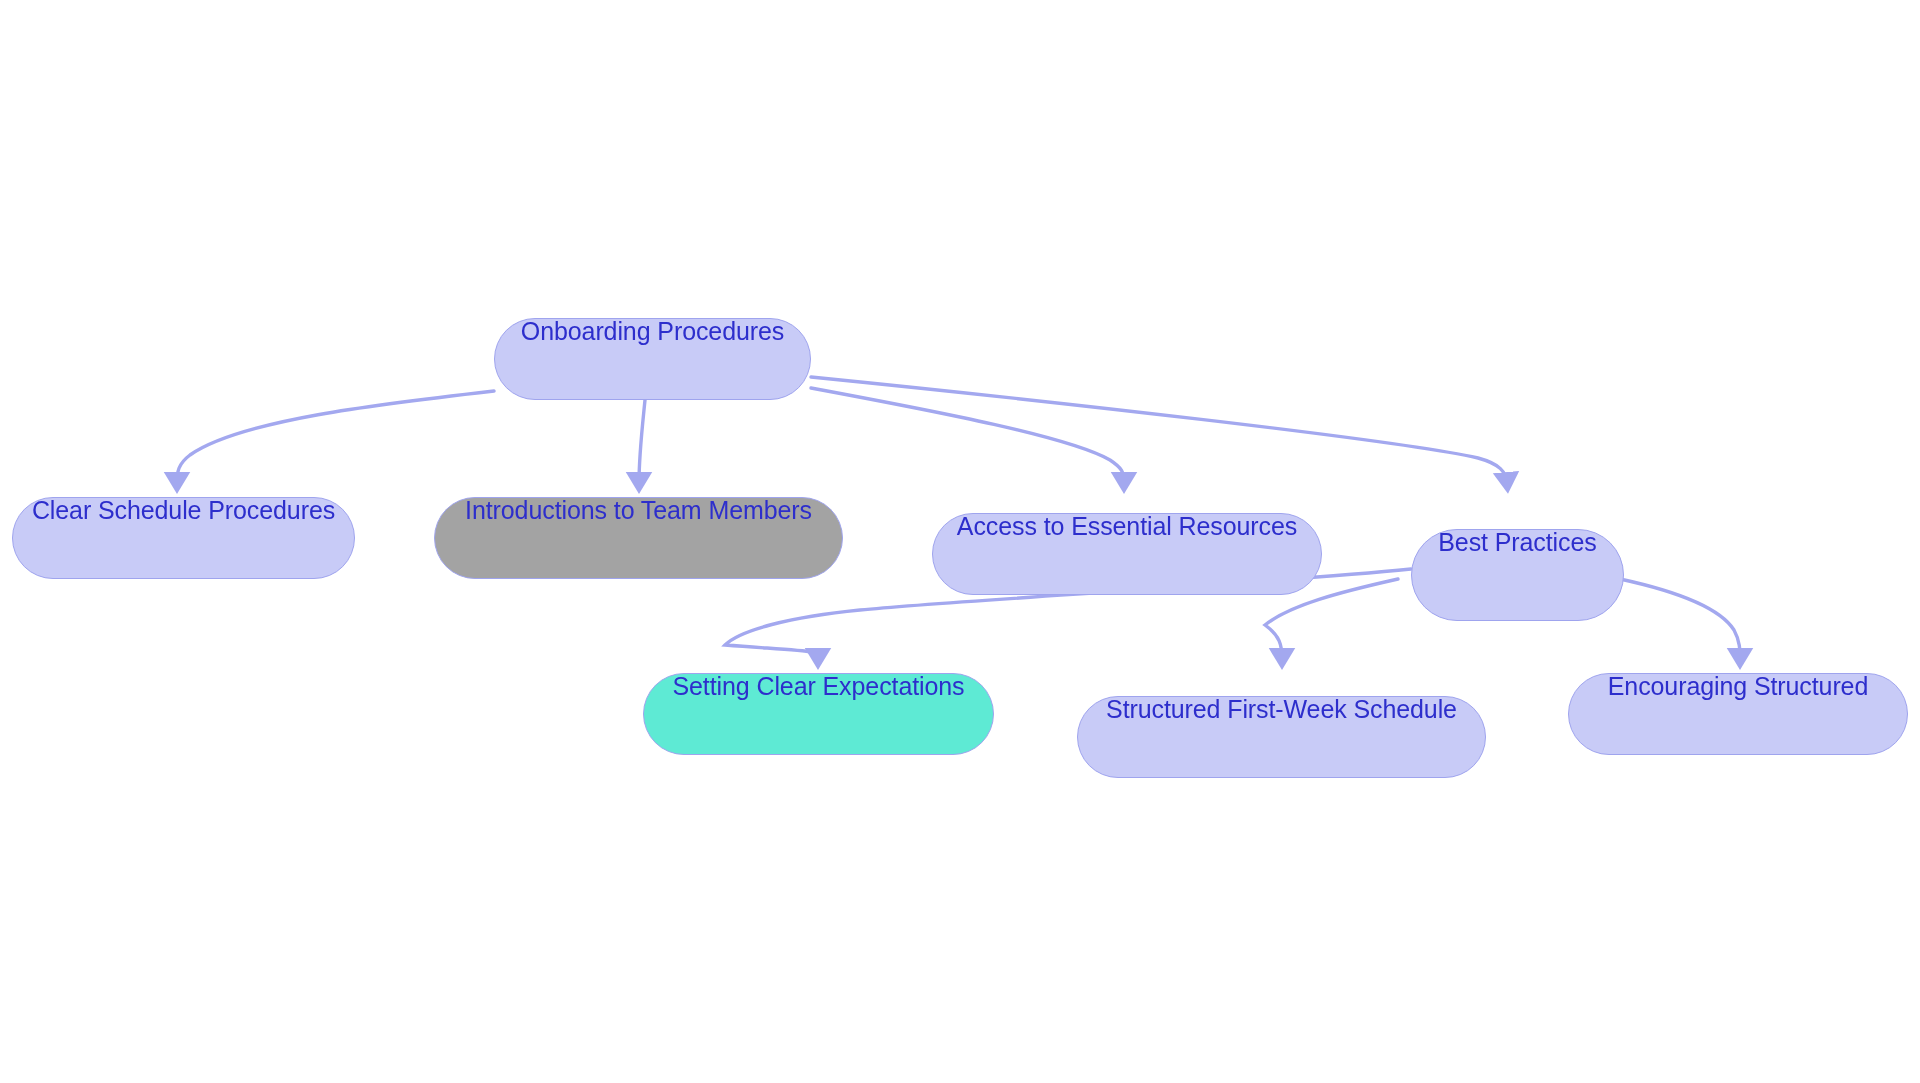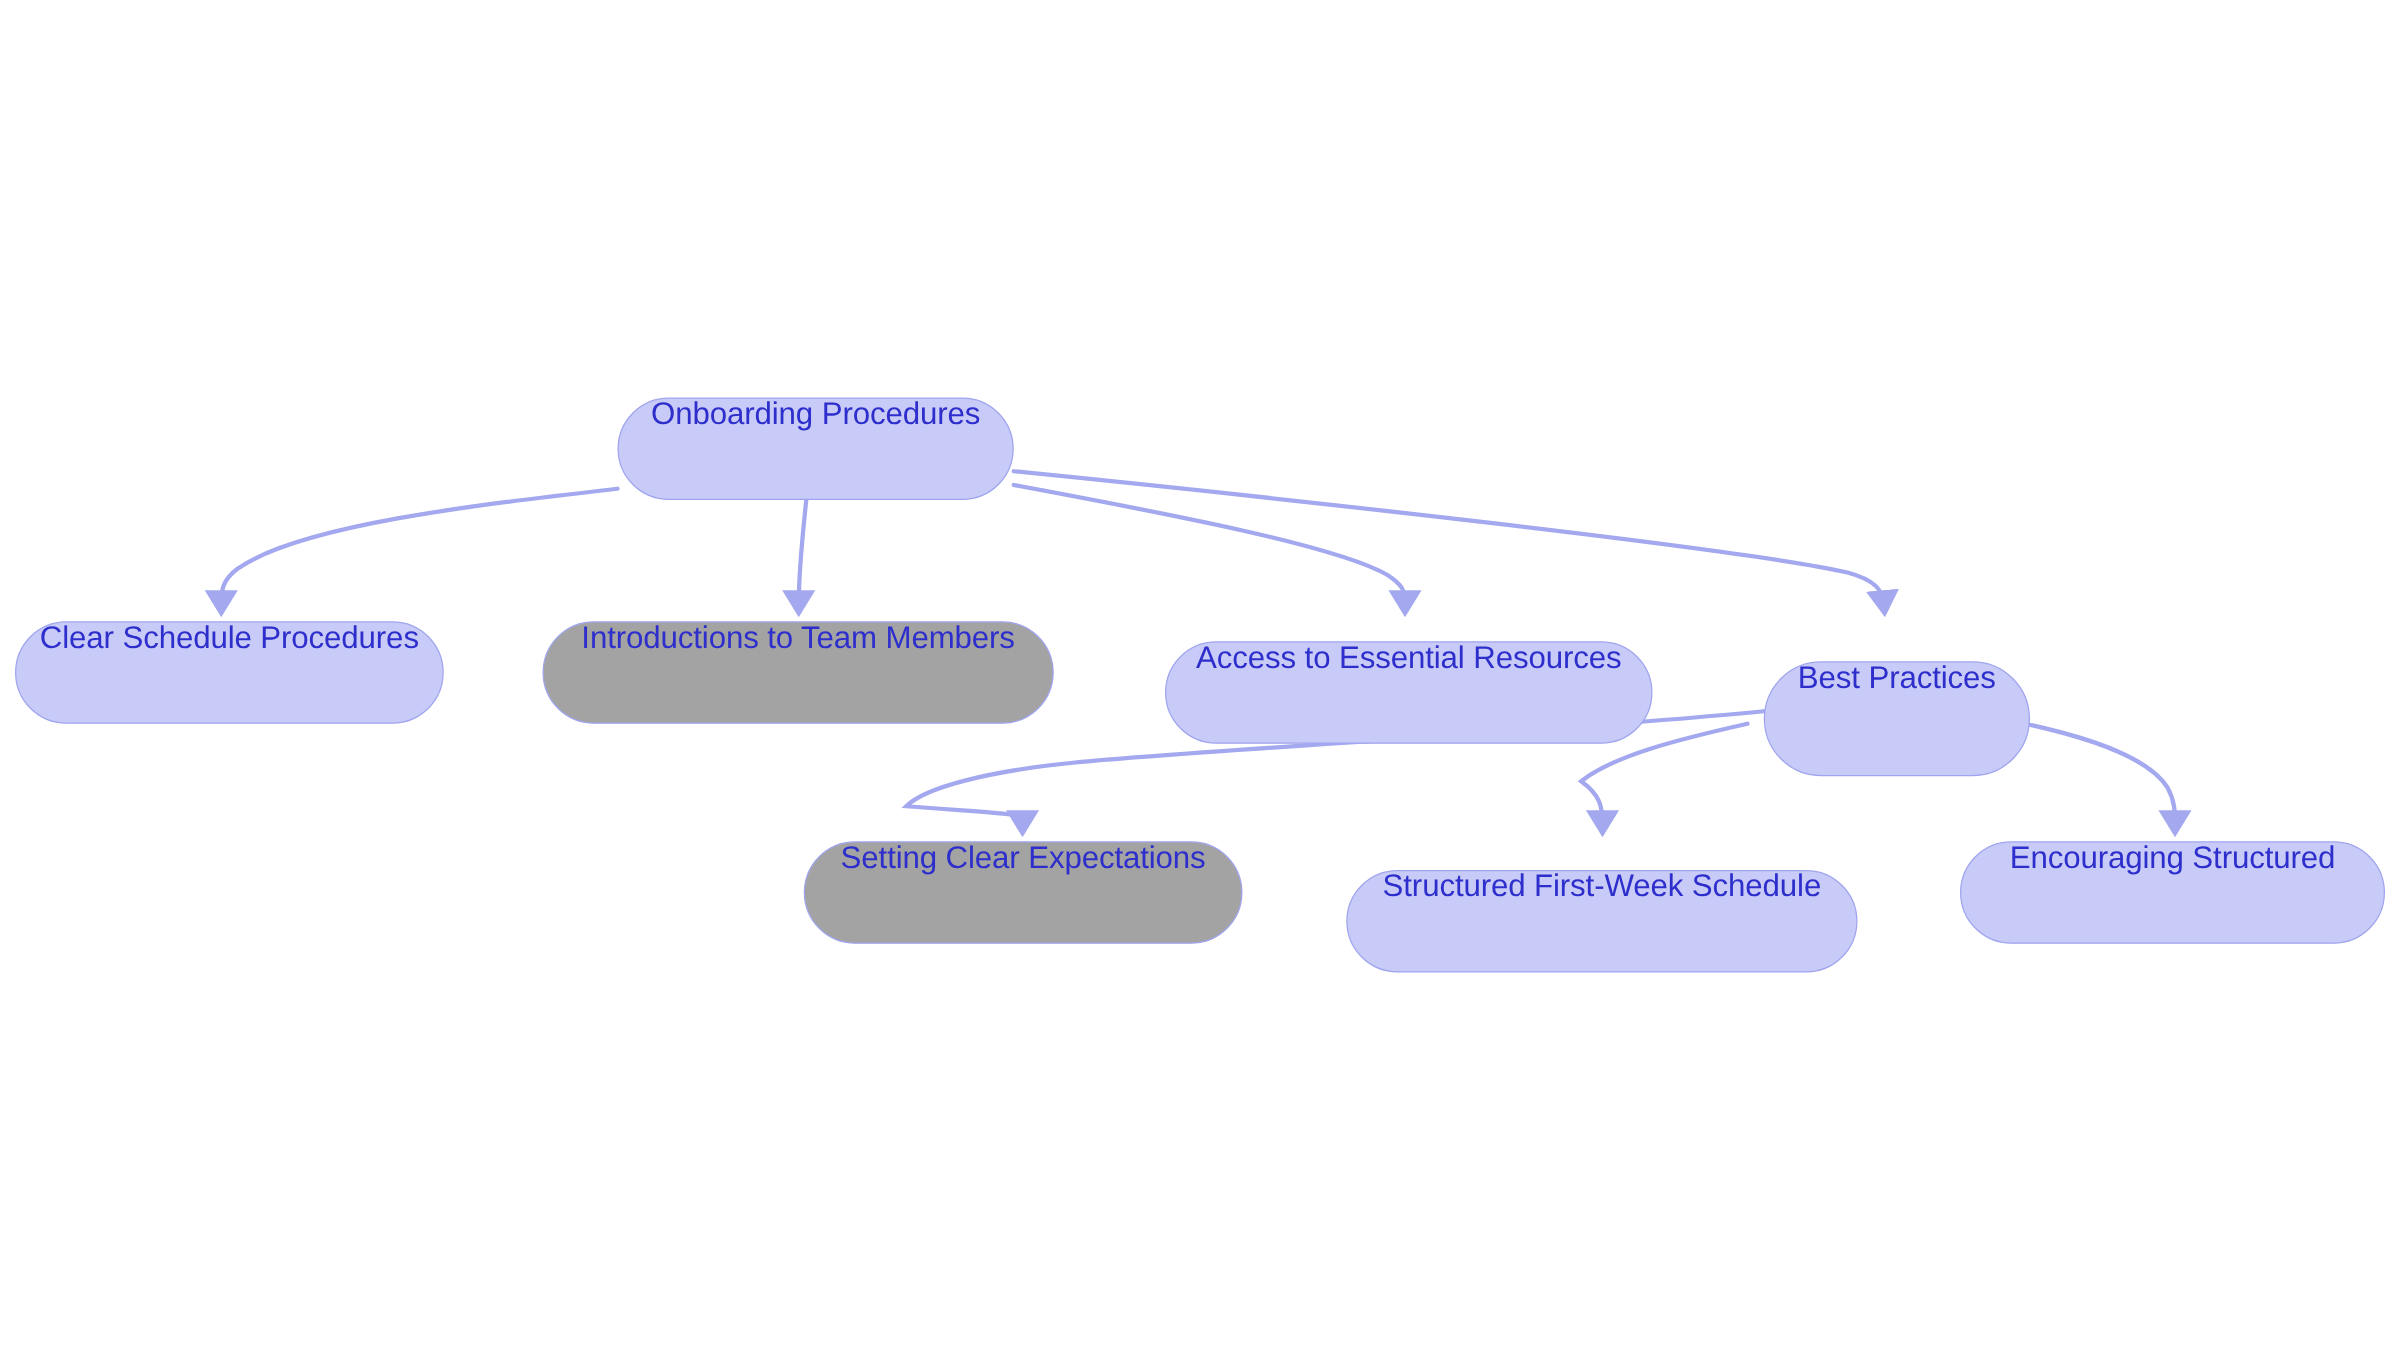--- a/index.html
+++ b/index.html
@@ -80,21 +80,21 @@
       </div>
       <div class="flow-node" style="left: 434px; top: 497px; width: 409px; height: 82px; background: #a3a3a3; border-color: rgb(159, 164, 238);">
         <span class="flow-node-label" style="color: rgb(45, 46, 204);">Introductions to Team Members</span>
       </div>
       <div class="flow-node" style="left: 932px; top: 513px; width: 390px; height: 82px; background: rgb(200, 203, 247); border-color: rgb(159, 164, 238);">
         <span class="flow-node-label" style="color: rgb(45, 46, 204);">Access to Essential Resources</span>
       </div>
       <div class="flow-node" style="left: 1411px; top: 497px; width: 213px; height: 92px; background: rgb(200, 203, 247); border-color: rgb(159, 164, 238); margin-top: 32px;">
         <span class="flow-node-label" style="color: rgb(45, 46, 204);">Best Practices</span>
       </div>
-      <div class="flow-node" style="left: 643px; top: 673px; width: 351px; height: 82px; background: #a3a3a3; border-color: rgb(159, 164, 238);">
+      <div class="flow-node" style="left: 643px; top: 673px; width: 351px; height: 82px; background: #5eead4; border-color: rgb(159, 164, 238);">
         <span class="flow-node-label" style="color: rgb(45, 46, 204);">Setting Clear Expectations</span>
       </div>
       <div class="flow-node" style="left: 1077px; top: 673px; width: 409px; height: 82px; background: rgb(200, 203, 247); border-color: rgb(159, 164, 238); margin-top: 23px;">
         <span class="flow-node-label" style="color: rgb(45, 46, 204);">Structured First-Week Schedule</span>
       </div>
       <div class="flow-node" style="left: 1568px; top: 673px; width: 340px; height: 82px; background: rgb(200, 203, 247); border-color: rgb(159, 164, 238);">
         <span class="flow-node-label" style="color: rgb(45, 46, 204);">Encouraging Structured</span>
       </div>
     </div>
 

